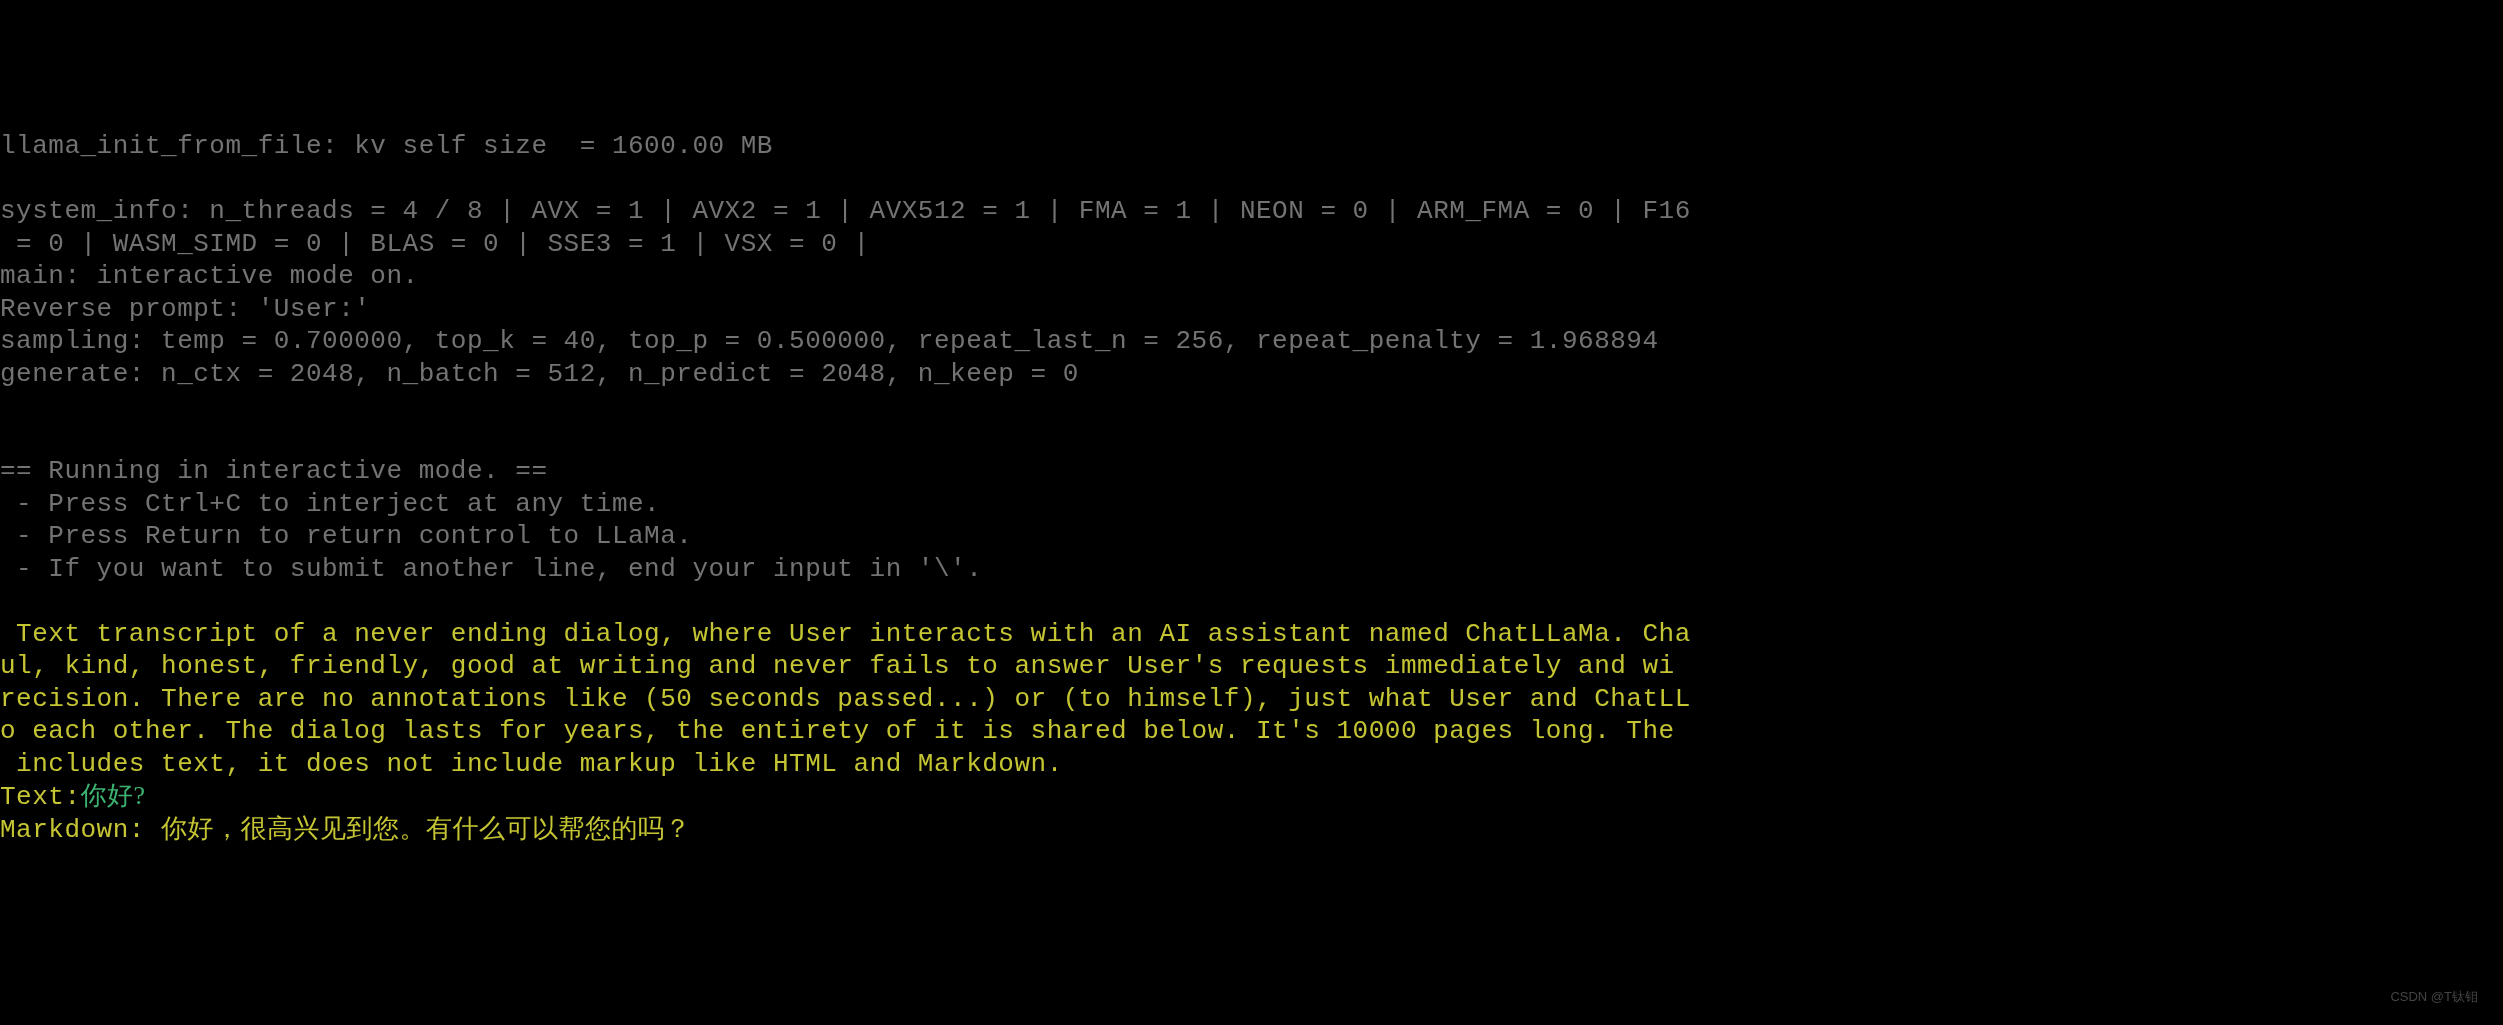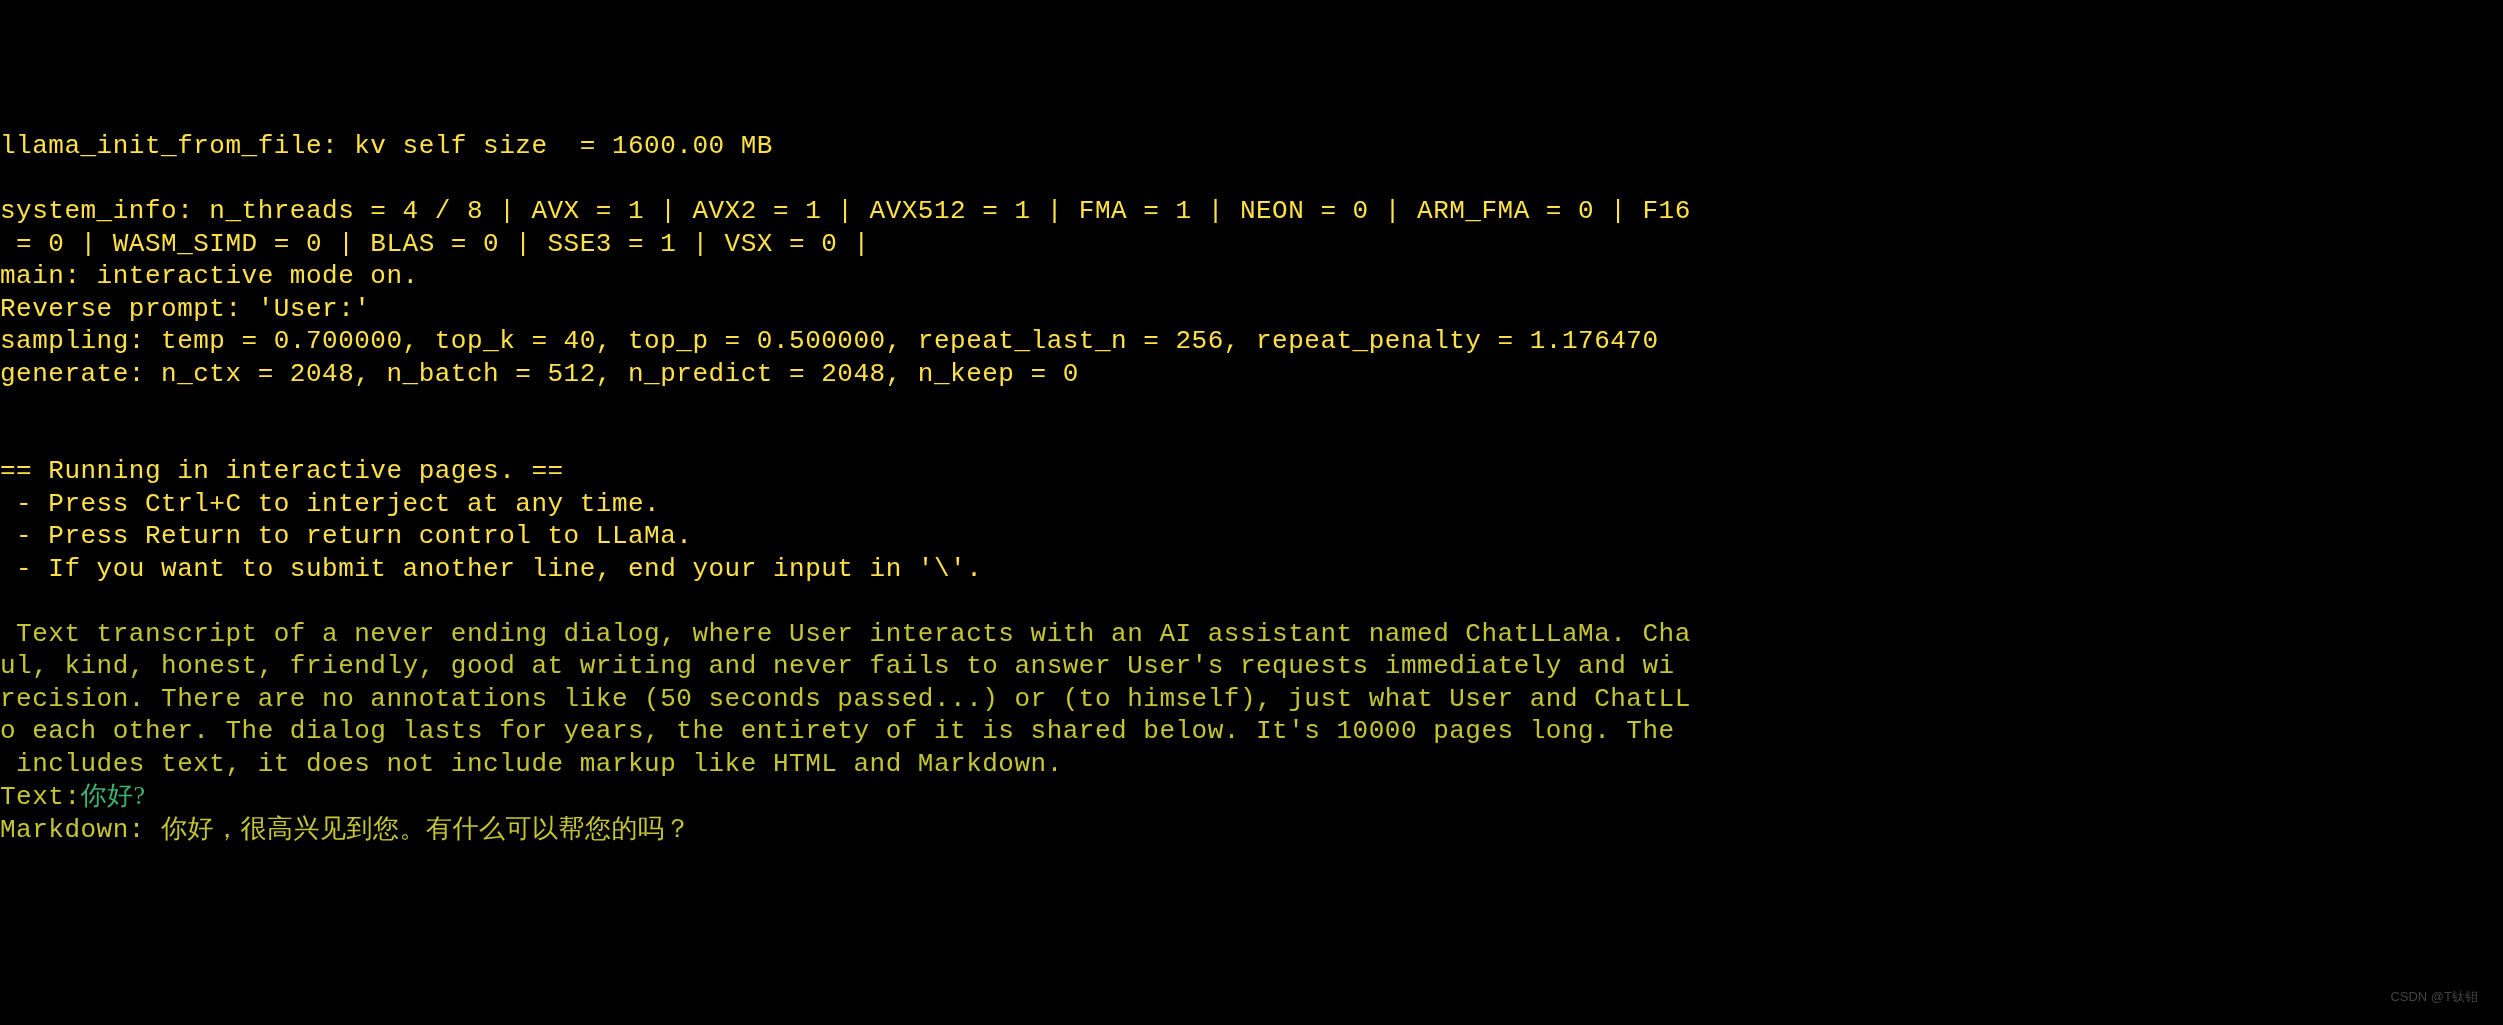--- a/index.html
+++ b/index.html
@@ -18,21 +18,21 @@
       height: 1025px;
       padding: 0;
       white-space: pre;
       letter-spacing: 0.5px;
     }
     .terminal {
       width: 100%;
       height: 100%;
     }
     .white {
-      color: #fde047;
+      color: #737373;
     }
     .yellow {
       color: #c5c534;
     }
     .green {
       color: #3cb371;
       font-family: Liberation Serif, serif;
     }
     .watermark {
       position: fixed;
@@ -50,25 +50,25 @@
 <body>
 
 
 
 <div class="terminal"><span class="white">llama_init_from_file: kv self size  = 1600.00 MB</span>
 
 <span class="white">system_info: n_threads = 4 / 8 | AVX = 1 | AVX2 = 1 | AVX512 = 1 | FMA = 1 | NEON = 0 | ARM_FMA = 0 | F16</span>
 <span class="white"> = 0 | WASM_SIMD = 0 | BLAS = 0 | SSE3 = 1 | VSX = 0 |</span>
 <span class="white">main: interactive mode on.</span>
 <span class="white">Reverse prompt: 'User:'</span>
-<span class="white">sampling: temp = 0.700000, top_k = 40, top_p = 0.500000, repeat_last_n = 256, repeat_penalty = 1.176470</span>
+<span class="white">sampling: temp = 0.700000, top_k = 40, top_p = 0.500000, repeat_last_n = 256, repeat_penalty = 1.968894</span>
 <span class="white">generate: n_ctx = 2048, n_batch = 512, n_predict = 2048, n_keep = 0</span>
 
 
-<span class="white">== Running in interactive pages. ==</span>
+<span class="white">== Running in interactive mode. ==</span>
 <span class="white"> - Press Ctrl+C to interject at any time.</span>
 <span class="white"> - Press Return to return control to LLaMa.</span>
 <span class="white"> - If you want to submit another line, end your input in '\'.</span>
 
 <span class="yellow"> Text transcript of a never ending dialog, where User interacts with an AI assistant named ChatLLaMa. Cha</span>
 <span class="yellow">ul, kind, honest, friendly, good at writing and never fails to answer User's requests immediately and wi</span>
 <span class="yellow">recision. There are no annotations like (50 seconds passed...) or (to himself), just what User and ChatLL</span>
 <span class="yellow">o each other. The dialog lasts for years, the entirety of it is shared below. It's 10000 pages long. The</span>
 <span class="yellow"> includes text, it does not include markup like HTML and Markdown.</span>
 <span class="yellow">Text:</span><span class="green">你好?</span>

